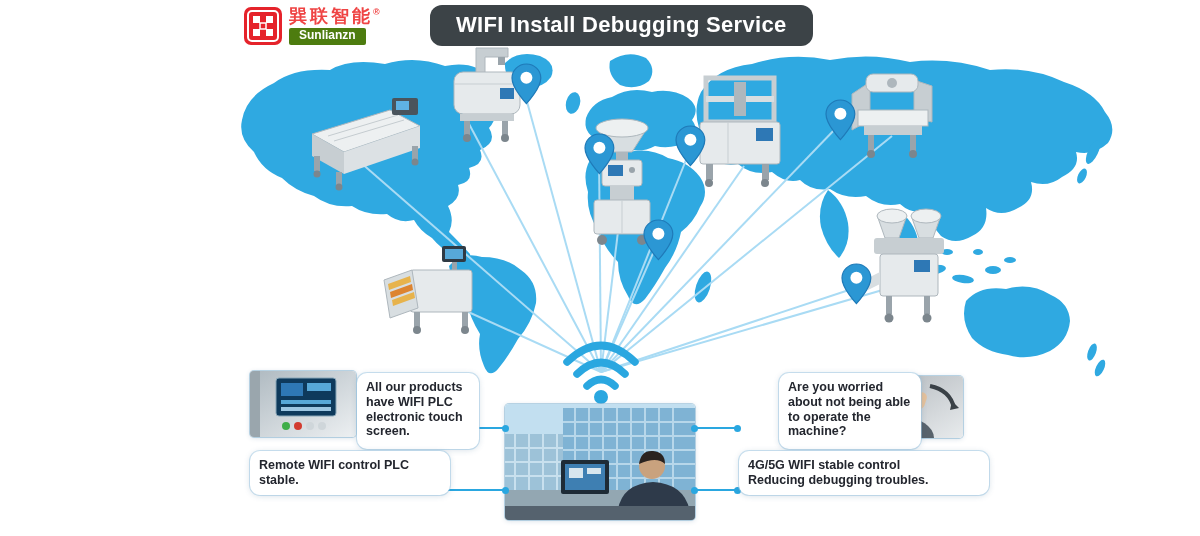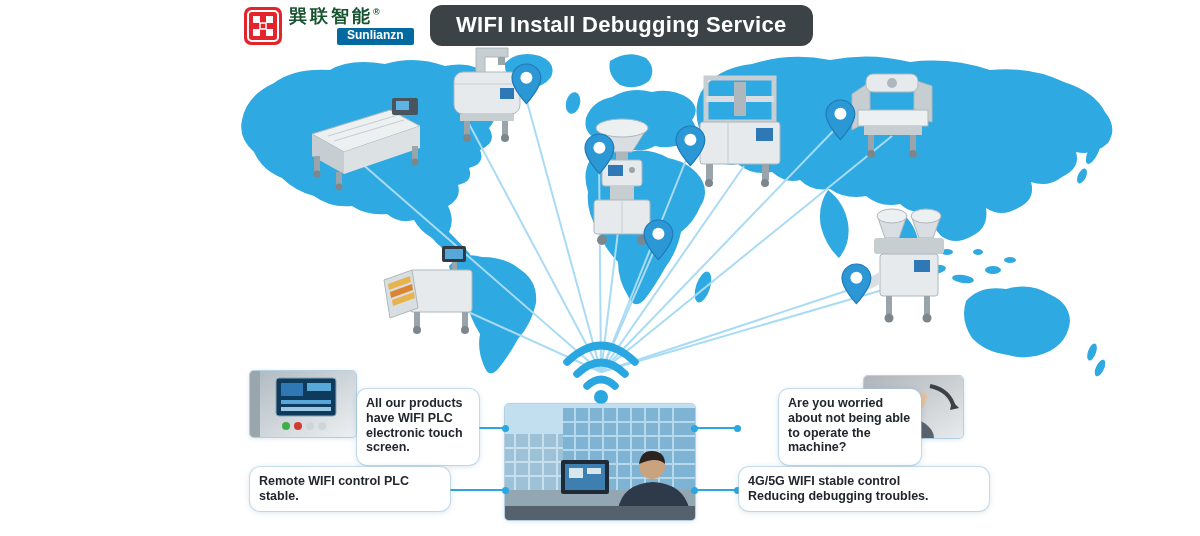--- a/index.html
+++ b/index.html
@@ -1,32 +1,32 @@
 <!DOCTYPE html>
 <html><head>
 <meta charset="utf-8">
 <style>
   html,body{margin:0;padding:0;background:#fff;}
   .stage{position:relative;width:1200px;height:536px;background:#fff;overflow:hidden;
          font-family:"Liberation Sans", sans-serif;}
   
   .logo{position:absolute;left:244px;top:7px;display:flex;gap:7px;z-index:7;align-items:center;}
   .logo-text{display:flex;flex-direction:column;justify-content:space-between;height:38px;}
-  .logo-cn{color:#14532d;font-weight:bold;font-size:18px;letter-spacing:3px;line-height:1;white-space:nowrap;}
+  .logo-cn{color:#ef4444;font-weight:bold;font-size:18px;letter-spacing:3px;line-height:1;white-space:nowrap;}
   .logo-cn sup{font-size:9px;letter-spacing:0;}
-  .logo-en{background:#0369a1;color:#fff;font-weight:bold;font-size:12px;line-height:1.15;
-           padding:1px 10px 2px;border-radius:2px;width:max-content;margin-left:48px;}
+  .logo-en{background:#4d7c0f;color:#fff;font-weight:bold;font-size:12px;line-height:1.15;
+           padding:1px 10px 2px;border-radius:2px;width:max-content;}
   .banner{position:absolute;left:430px;top:5px;z-index:7;background:#3C4347;color:#fff;
           font-size:22px;font-weight:bold;padding:7px 26px 8px;border-radius:12px;letter-spacing:.3px;}
   
   .map-svg{position:absolute;left:0;top:0;z-index:1;}
   
   .callout{position:absolute;z-index:6;background:#fff;border-radius:10px;padding:7px 9px;
            color:#23262E;font-weight:bold;font-size:12.5px;line-height:1.18;
-           box-shadow:0 1px 6px rgba(40,90,130,.20), 0 0 0 1px rgba(170,210,235,.55);margin-top:16px;}
+           box-shadow:0 1px 6px rgba(40,90,130,.20), 0 0 0 1px rgba(170,210,235,.55);}
   .callout p{margin:0;}
   .callout p.gap{margin-top:13px;}
   #callout-touch{left:357px;top:373px;width:104px;min-height:62px;}
   #callout-worried{left:779px;top:373px;width:124px;min-height:62px;}
   #callout-remote{left:250px;top:451px;width:182px;}
   #callout-stable{left:739px;top:451px;width:232px;}
   .photo{position:absolute;z-index:6;border-radius:4px;overflow:hidden;
          box-shadow:0 0 0 1px rgba(150,190,215,.65), 0 1px 5px rgba(40,90,130,.2);}
   #photo-touch{left:250px;top:371px;width:106px;height:66px;}
   #photo-center{left:505px;top:404px;width:190px;height:116px;z-index:4;}

